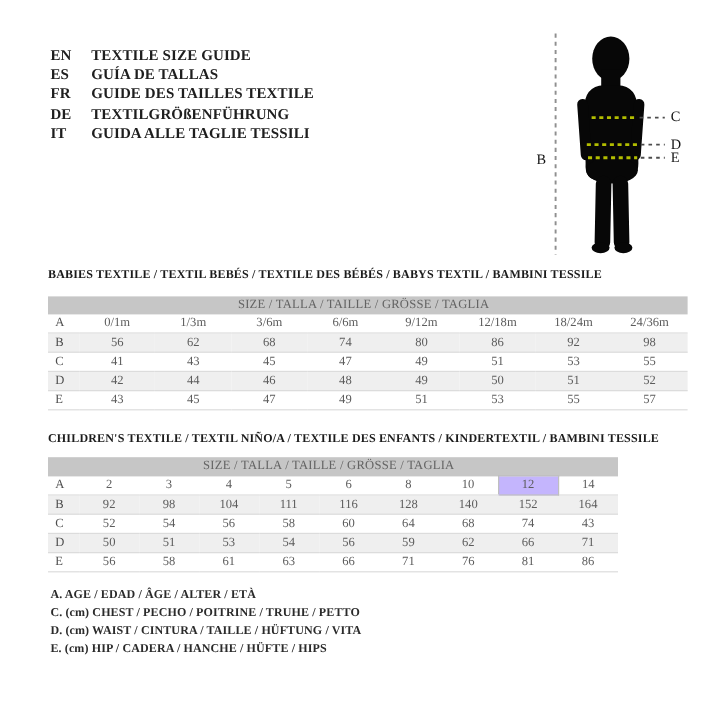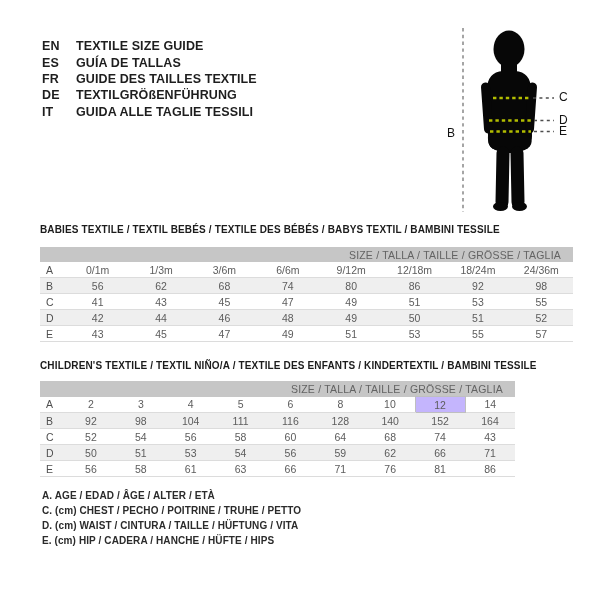--- a/index.html
+++ b/index.html
@@ -1,18 +1,18 @@
 <!DOCTYPE html>
 <html><head>
 <meta charset="utf-8">
 <style>
   html,body { margin:0; padding:0; background:#fff; }
   .sheet {
     position:relative; width:600px; height:600px; background:#ffffff;
-    font-family:Liberation Sans, sans-serif; overflow:hidden;
+    font-family:Liberation Serif, serif; overflow:hidden;
   }
 
   
   .langs { position:absolute; left:42px; top:38px; list-style:none; margin:0; padding:0; }
   .langs li { display:flex; height:16.4px; align-items:center; font-weight:bold; font-size:12.5px; color:#1e1e1e; letter-spacing:0.1px; }
   .langs .code { width:34px; }
 
   
   .fig { position:absolute; left:438px; top:10px; width:162px; height:218px; }
   .fig svg { position:absolute; left:0; top:0; }
@@ -22,21 +22,21 @@
   .lbl-d { left:121px; top:104px; }
   .lbl-e { left:121px; top:115px; }
 
   
   .sec-title { position:absolute; left:40px; font-size:10px; font-weight:bold; color:#1c1c1c; letter-spacing:0.15px; white-space:nowrap; }
   .title-babies { top:224px; }
   .title-children { top:360px; }
 
   
   .tbl { position:absolute; left:40px; border-collapse:collapse; table-layout:fixed; }
-  .tbl th { background:#c6c6c6; font-weight:normal; text-align:right; font-size:10.5px; color:#636363; padding:0 12px 0 5px; height:15px; letter-spacing:0.2px; }
+  .tbl th { background:#c6c6c6; font-weight:normal; text-align:center; font-size:10.5px; color:#636363; padding:0 12px 0 5px; height:15px; letter-spacing:0.2px; }
   .tbl td { font-size:10.5px; color:#5c5c5c; text-align:center; height:15px; padding:0; border-bottom:1px solid #dcdcdc; }
   .tbl td.rl { text-align:left; padding-left:6px; color:#4f4f4f; }
   .tbl tr.stripe td { background:#efefef; }
   .tbl td.hl { background:#c4b5fd; border:1px solid #bfbfbf; }
   #babies-table { top:247px; width:533px; }
   #children-table { top:381px; width:475px; }
 
   
   .legend { position:absolute; left:42px; top:490px; list-style:none; margin:0; padding:0; }
   .legend li { height:15px; font-size:10px; font-weight:bold; color:#2b2b2b; letter-spacing:0.1px; white-space:nowrap; }

